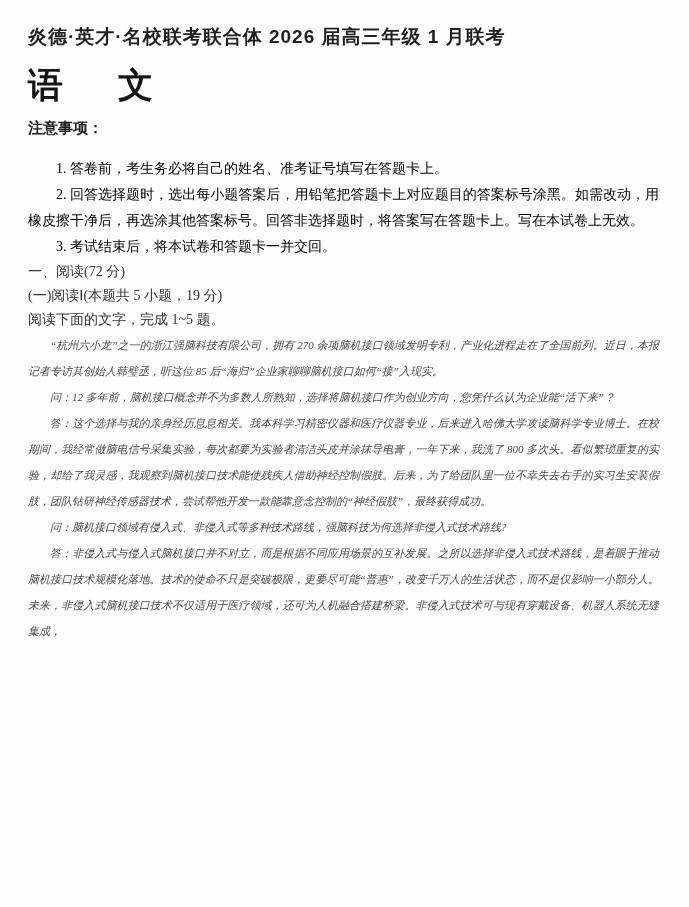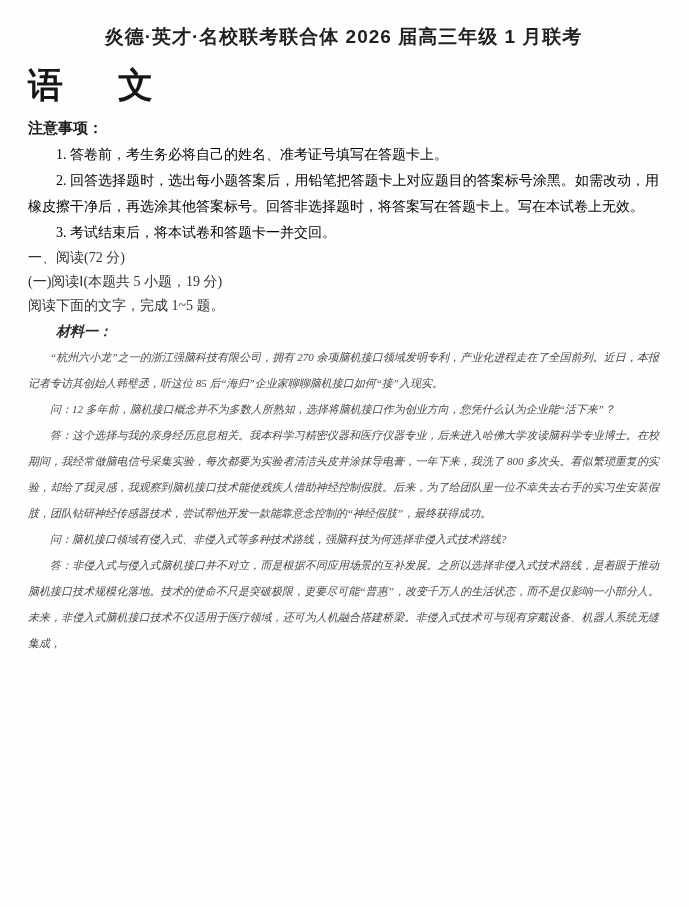--- a/index.html
+++ b/index.html
@@ -9,41 +9,41 @@
     height: 907px;
     box-sizing: border-box;
     background: #fefefe;
     padding: 20px 30px 8px 28px;
     overflow: hidden;
     font-family: "Liberation Serif", serif;
     color: #2b2b2b;
   }
   .exam-title {
     margin: 4px 0 6px 0;
-    text-align: center;
+    text-align: left;
     font-size: 19px;
     font-weight: 700;
     letter-spacing: 1px;
     color: #1f1f1f;
     font-family: "Liberation Sans", sans-serif;
   }
   .subject-title {
     margin: 12px 0 10px 0;
     text-align: left;
     font-size: 35px;
     font-weight: 700;
     letter-spacing: 10px;
     color: #161616;
     font-family: "Liberation Sans", sans-serif;
   }
   .notice-heading {
     font-size: 15px;
     font-weight: 700;
     color: #1c1c1c;
-    margin: 4px 0 4px 0;
+    margin: 4px 0 18px 0;
     font-family: "Liberation Sans", sans-serif;
   }
   .notice-item {
     margin: 0;
     font-size: 14px;
     line-height: 26px;
     text-indent: 2em;
     text-align: justify;
     color: #000000;
   }
@@ -86,21 +86,20 @@
     <p class="notice-item">1. 答卷前，考生务必将自己的姓名、准考证号填写在答题卡上。</p>
     <p class="notice-item">2. 回答选择题时，选出每小题答案后，用铅笔把答题卡上对应题目的答案标号涂黑。如需改动，用橡皮擦干净后，再选涂其他答案标号。回答非选择题时，将答案写在答题卡上。写在本试卷上无效。</p>
     <p class="notice-item">3. 考试结束后，将本试卷和答题卡一并交回。</p>
   </div>
 
   <div>
     <p class="section-heading">一、阅读(72 分)</p>
     <p class="part-heading">(一)阅读Ⅰ(本题共 5 小题，19 分)</p>
     <p class="instruction">阅读下面的文字，完成 1~5 题。</p>
 
-    <p class="material-label">材料一：</p>
 
     <p class="material-para">“杭州六小龙”之一的浙江强脑科技有限公司，拥有 270 余项脑机接口领域发明专利，产业化进程走在了全国前列。近日，本报记者专访其创始人韩璧丞，听这位 85 后“海归”企业家聊聊脑机接口如何“接”入现实。</p>
     <p class="material-para">问：12 多年前，脑机接口概念并不为多数人所熟知，选择将脑机接口作为创业方向，您凭什么认为企业能“活下来”？</p>
     <p class="material-para">答：这个选择与我的亲身经历息息相关。我本科学习精密仪器和医疗仪器专业，后来进入哈佛大学攻读脑科学专业博士。在校期间，我经常做脑电信号采集实验，每次都要为实验者清洁头皮并涂抹导电膏，一年下来，我洗了 800 多次头。看似繁琐重复的实验，却给了我灵感，我观察到脑机接口技术能使残疾人借助神经控制假肢。后来，为了给团队里一位不幸失去右手的实习生安装假肢，团队钻研神经传感器技术，尝试帮他开发一款能靠意念控制的“神经假肢”，最终获得成功。</p>
     <p class="material-para">问：脑机接口领域有侵入式、非侵入式等多种技术路线，强脑科技为何选择非侵入式技术路线?</p>
     <p class="material-para">答：非侵入式与侵入式脑机接口并不对立，而是根据不同应用场景的互补发展。之所以选择非侵入式技术路线，是着眼于推动脑机接口技术规模化落地。技术的使命不只是突破极限，更要尽可能“普惠”，改变千万人的生活状态，而不是仅影响一小部分人。未来，非侵入式脑机接口技术不仅适用于医疗领域，还可为人机融合搭建桥梁。非侵入式技术可与现有穿戴设备、机器人系统无缝集成，</p>
   </div>
 
 </div>
 

